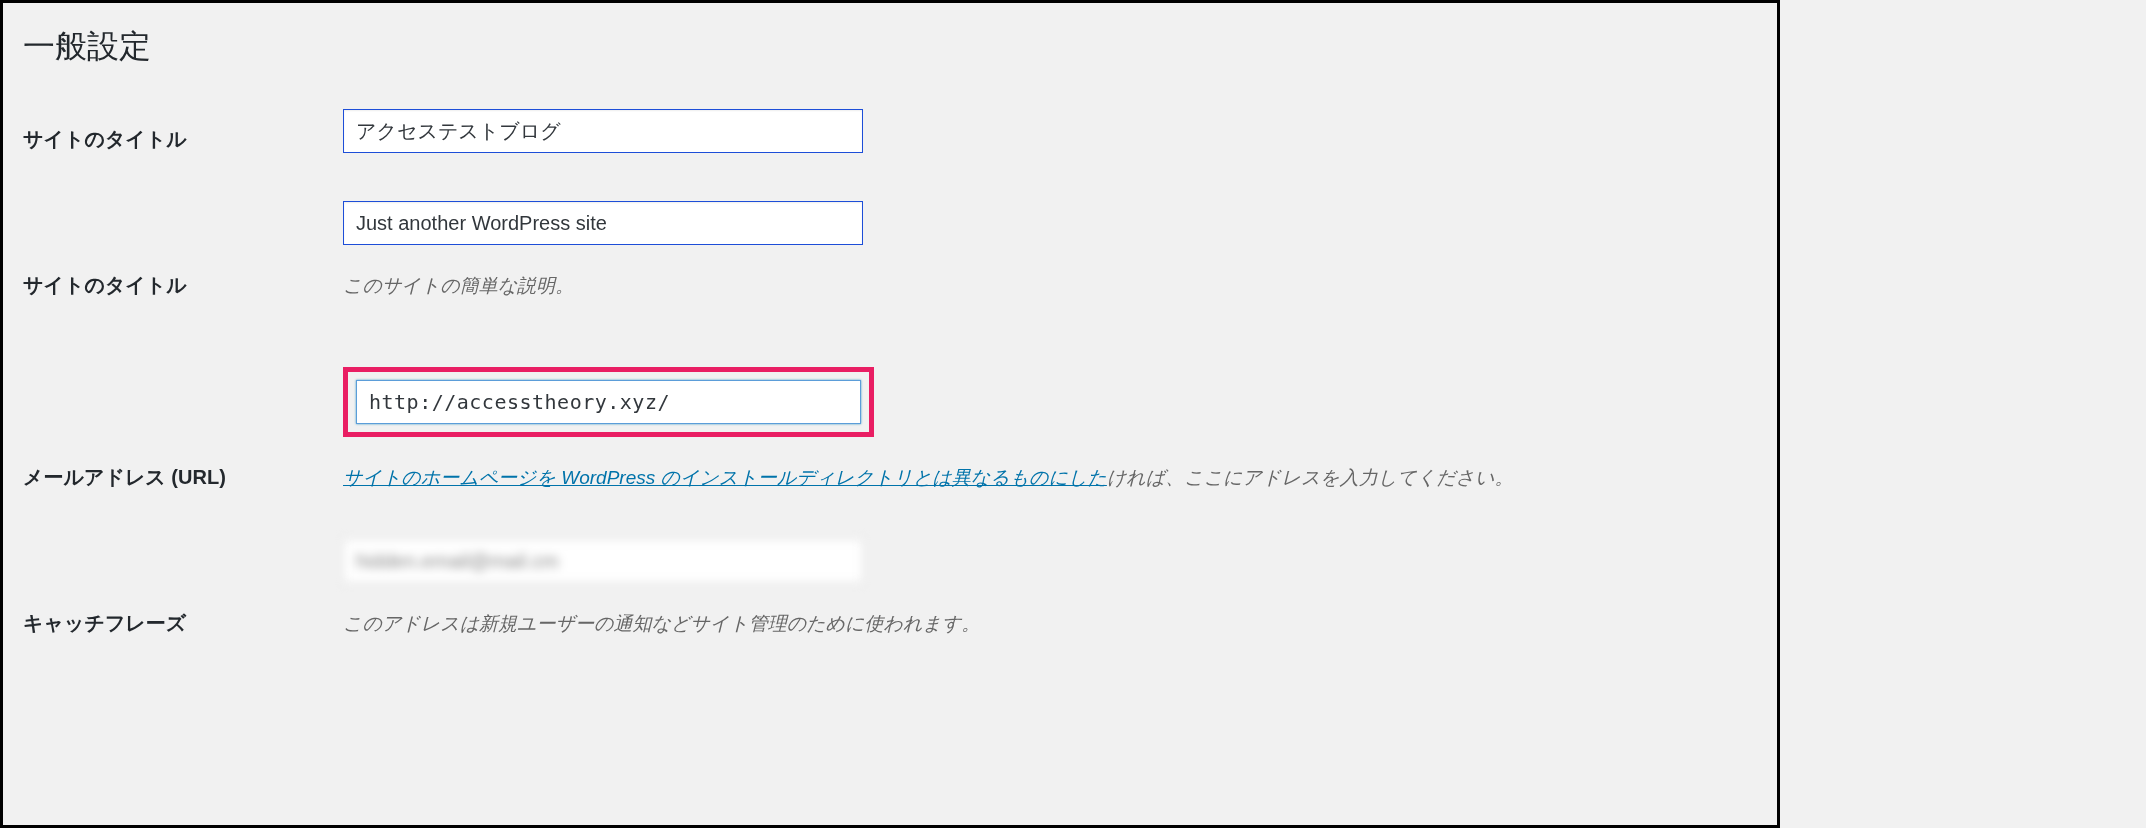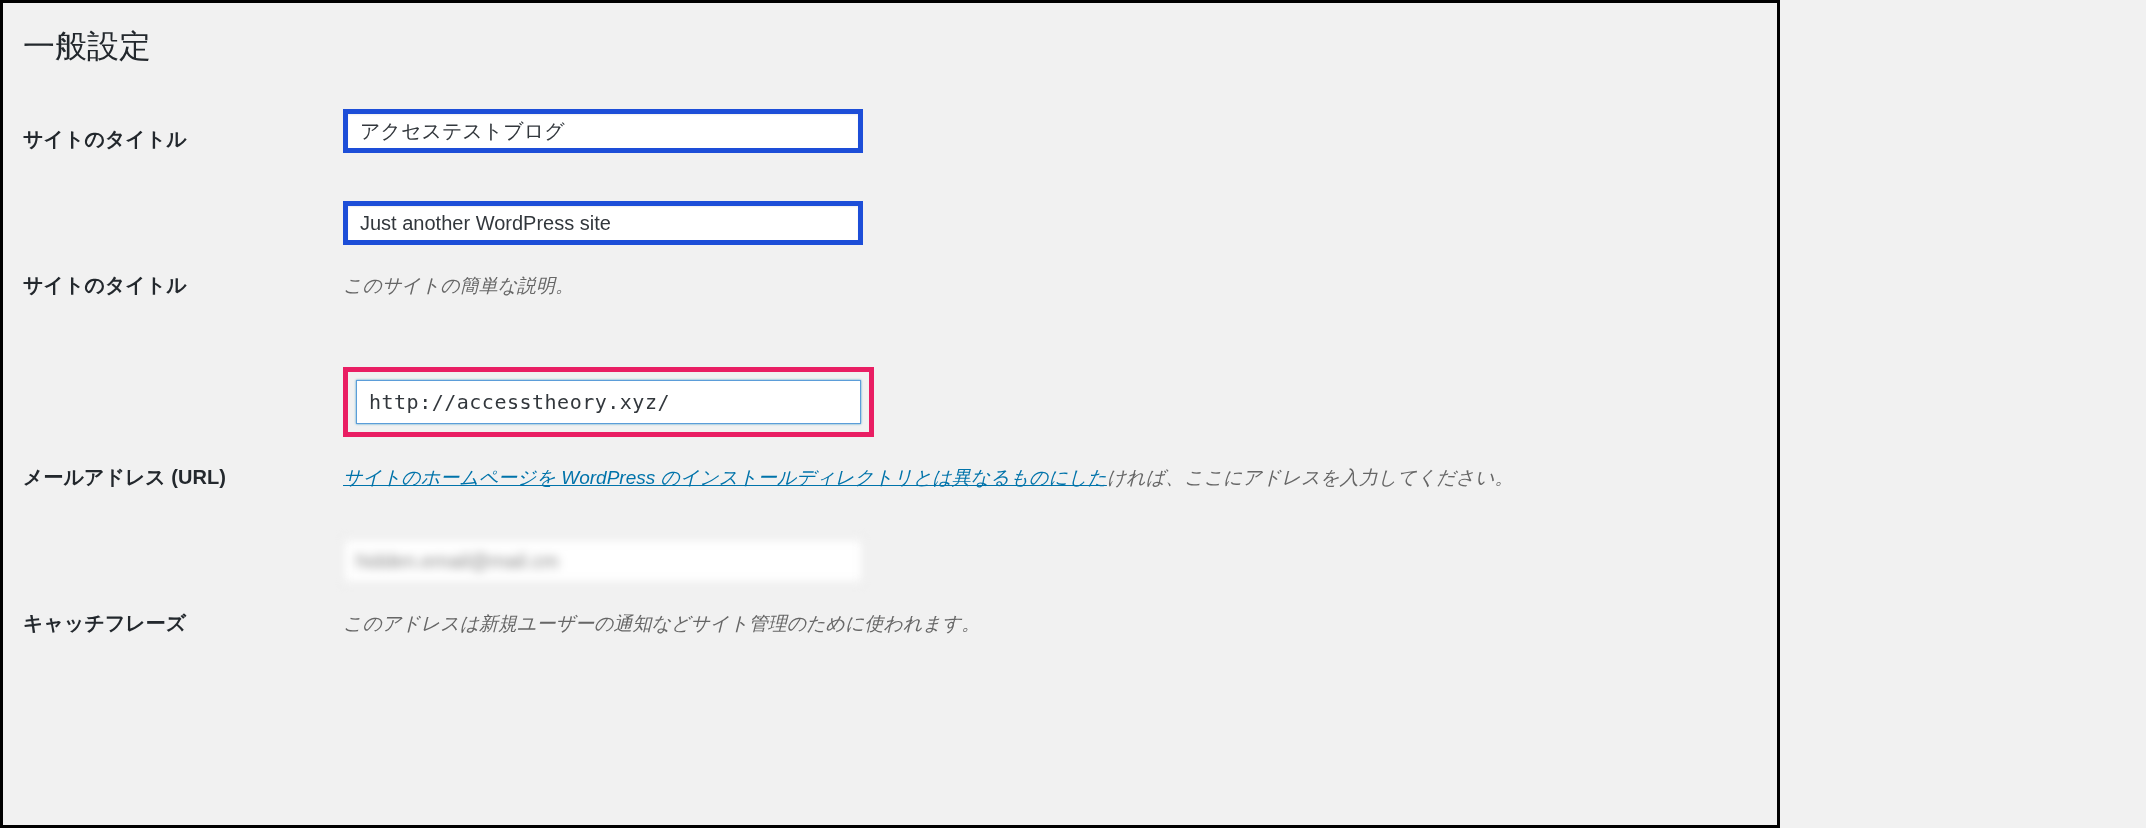--- a/index.html
+++ b/index.html
@@ -45,21 +45,21 @@
       color: #23282d;
     }
     .field-col {
       flex: 1;
     }
     input[type="text"] {
       width: 520px;
       height: 44px;
       padding: 6px 12px;
       font-size: 20px;
-      border: 5px solid #1d4ed8;
+      border: 1px solid #1d4ed8;
       background: #fff;
       color: #32373c;
       box-shadow: inset 0 1px 2px rgba(0,0,0,0.07);
     }
     input.mono {
       font-family: Menlo, Monaco, Consolas, monospace;
       letter-spacing: 0.5px;
     }
     .highlighted-box {
       display: inline-block;

